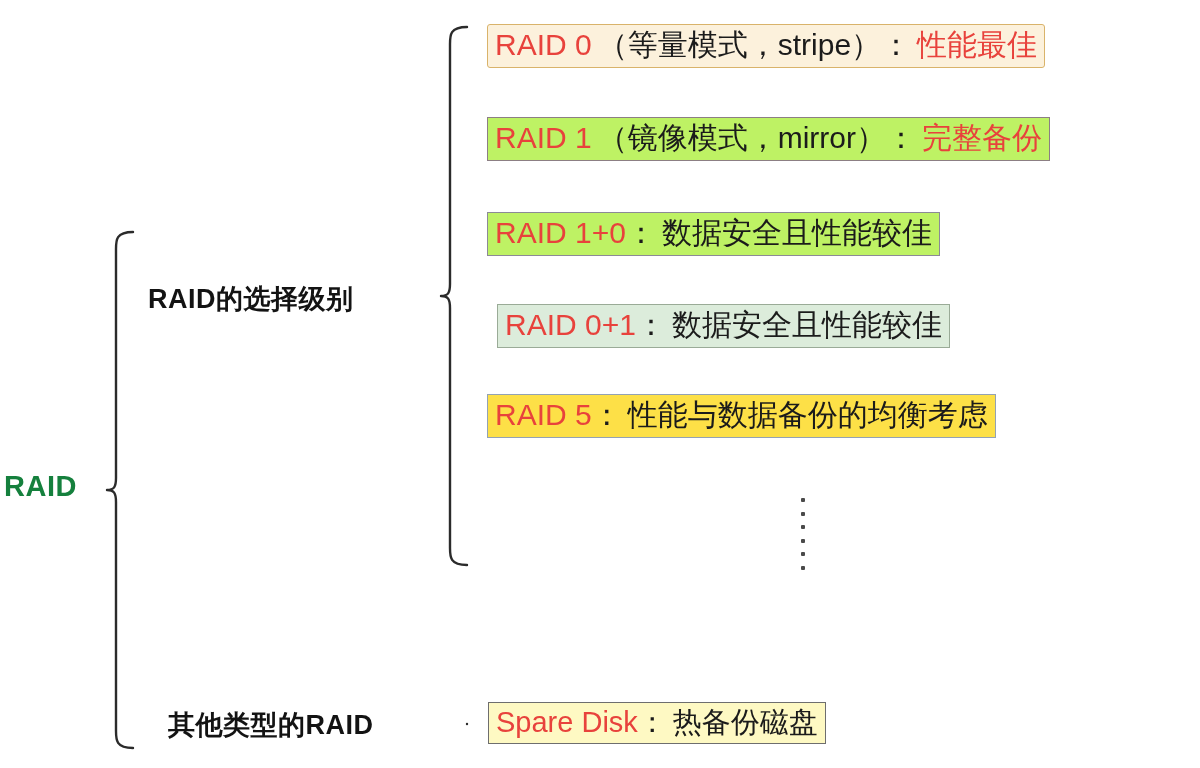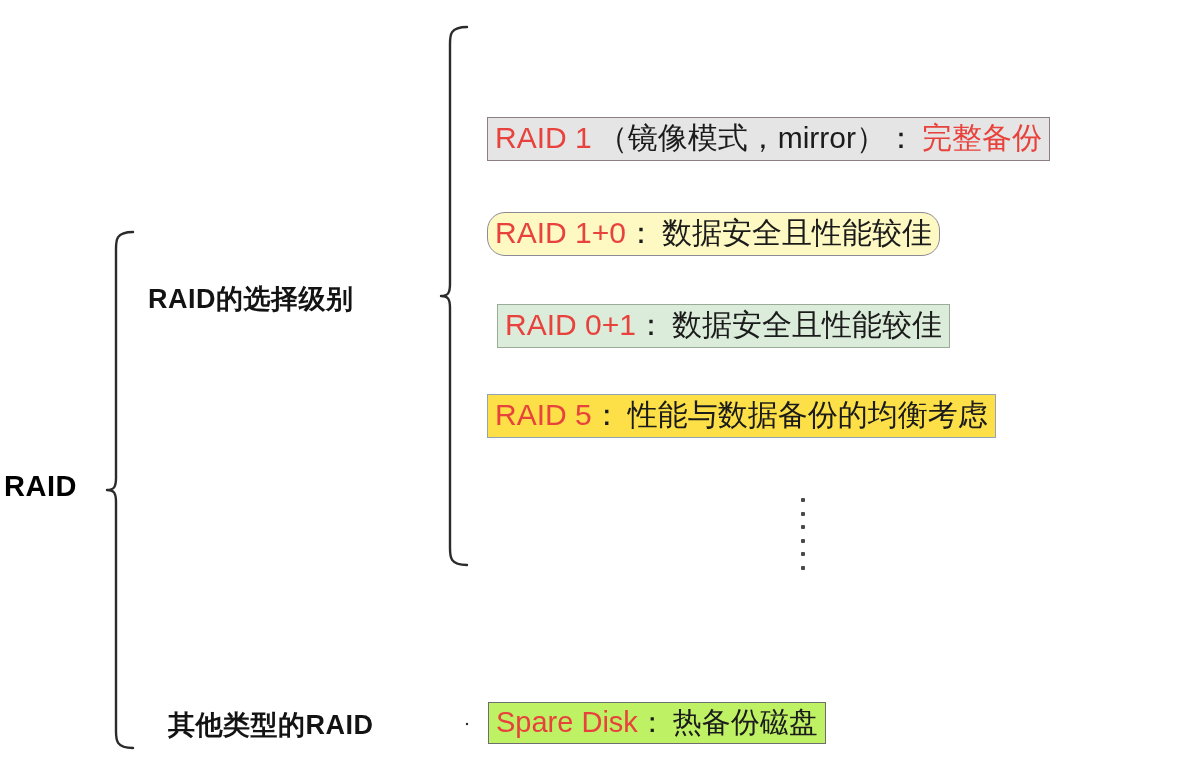--- a/index.html
+++ b/index.html
@@ -30,21 +30,21 @@
   }
 
   
   .root-label {
     position: absolute;
     left: 4px;
     top: 470px;
     font-size: 29px;
     font-weight: bold;
     letter-spacing: 0.5px;
-    color: #000000;
+    color: #15803d;
     white-space: nowrap;
   }
 
   
   .branch-label {
     position: absolute;
     font-size: 27px;
     font-weight: bold;
     color: #131313;
     white-space: nowrap;
@@ -82,43 +82,42 @@
 
   
   .item.r0 {
     left: 487px; top: 24px;
     background: #fcf1dc;
     border-color: #d9b36a;
     border-radius: 3px;
   }
   .item.r1 {
     left: 487px; top: 117px;
-    background: #e5e5e5;
+    background: #bef264;
     border-color: #8c7f84;
   }
   .item.r2 {
     left: 487px; top: 212px;
-    background: #fef9c3;
+    background: #bef264;
     border-color: #8c8a96;
-    border-radius: 18px;
   }
   .item.r3 {
     left: 487px; top: 304px;
     background: #dcecdb;
     border-color: #9aab97;
     margin-left: 10px;
   }
   .item.r4 {
     left: 487px; top: 394px;
     background: #fde047;
     border-color: #93a2b4;
   }
   .item.spare {
     left: 488px; top: 702px;
-    background: #bef264;
+    background: #fef9c3;
     border-color: #6e6e6e;
     font-size: 29px;
   }
 
   .item .sep {
     color: #1b1b1b;
   }
   .item .gap-sm { display:inline-block; width: 6px; }
 
   
@@ -166,20 +165,23 @@
 
     <path d="M 467 724 L 467 724" fill="none" stroke="#2b2b2b" stroke-width="2.4" stroke-linecap="round"></path>
   </svg>
 
   <div class="root-label">RAID</div>
 
   <div class="branch-label levels">RAID的选择级别</div>
 
   <div class="branch-label others">其他类型的RAID</div>
 
+  <div class="item r0">
+    <span class="code">RAID 0</span><span class="gap-sm"></span><span class="plain">（等量模式，stripe）</span><span class="sep">：</span><span class="gap-sm"></span><span class="hl">性能最佳</span>
+  </div>
 
   <div class="item r1">
     <span class="code">RAID 1</span><span class="gap-sm"></span><span class="plain">（镜像模式，mirror）</span><span class="sep">：</span><span class="gap-sm"></span><span class="hl">完整备份</span>
   </div>
 
   <div class="item r2">
     <span class="code">RAID 1+0</span><span class="sep">：</span><span class="gap-sm"></span><span class="plain">数据安全且性能较佳</span>
   </div>
 
   <div class="item r3">

